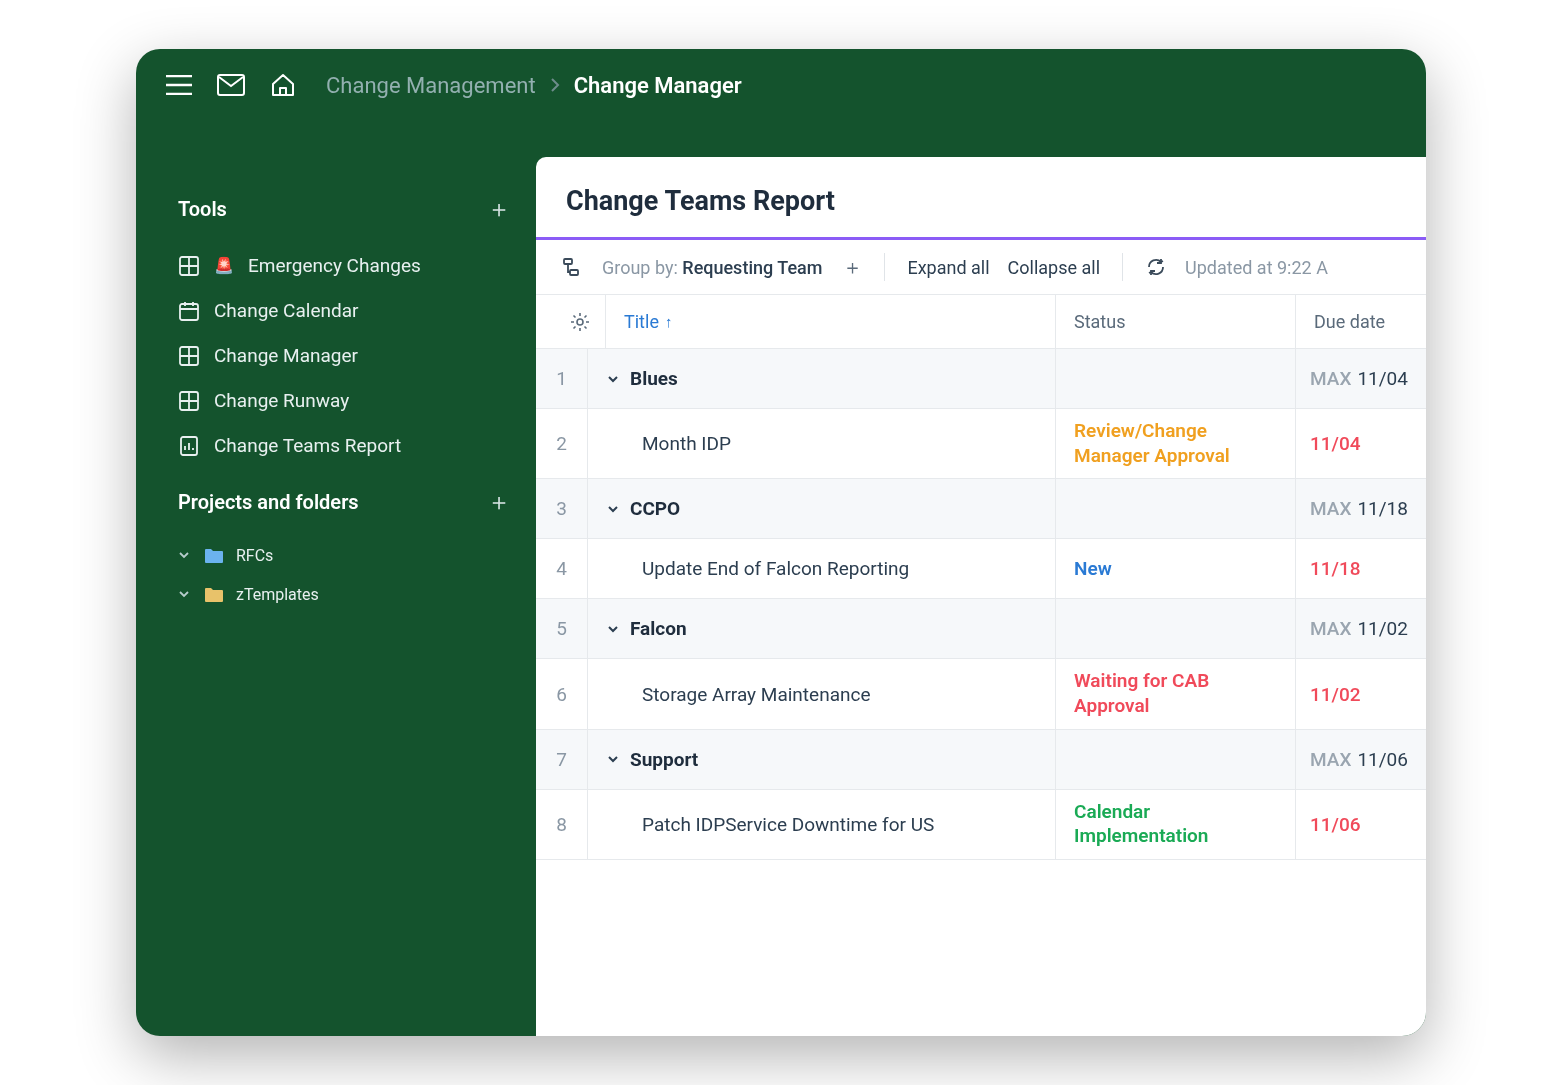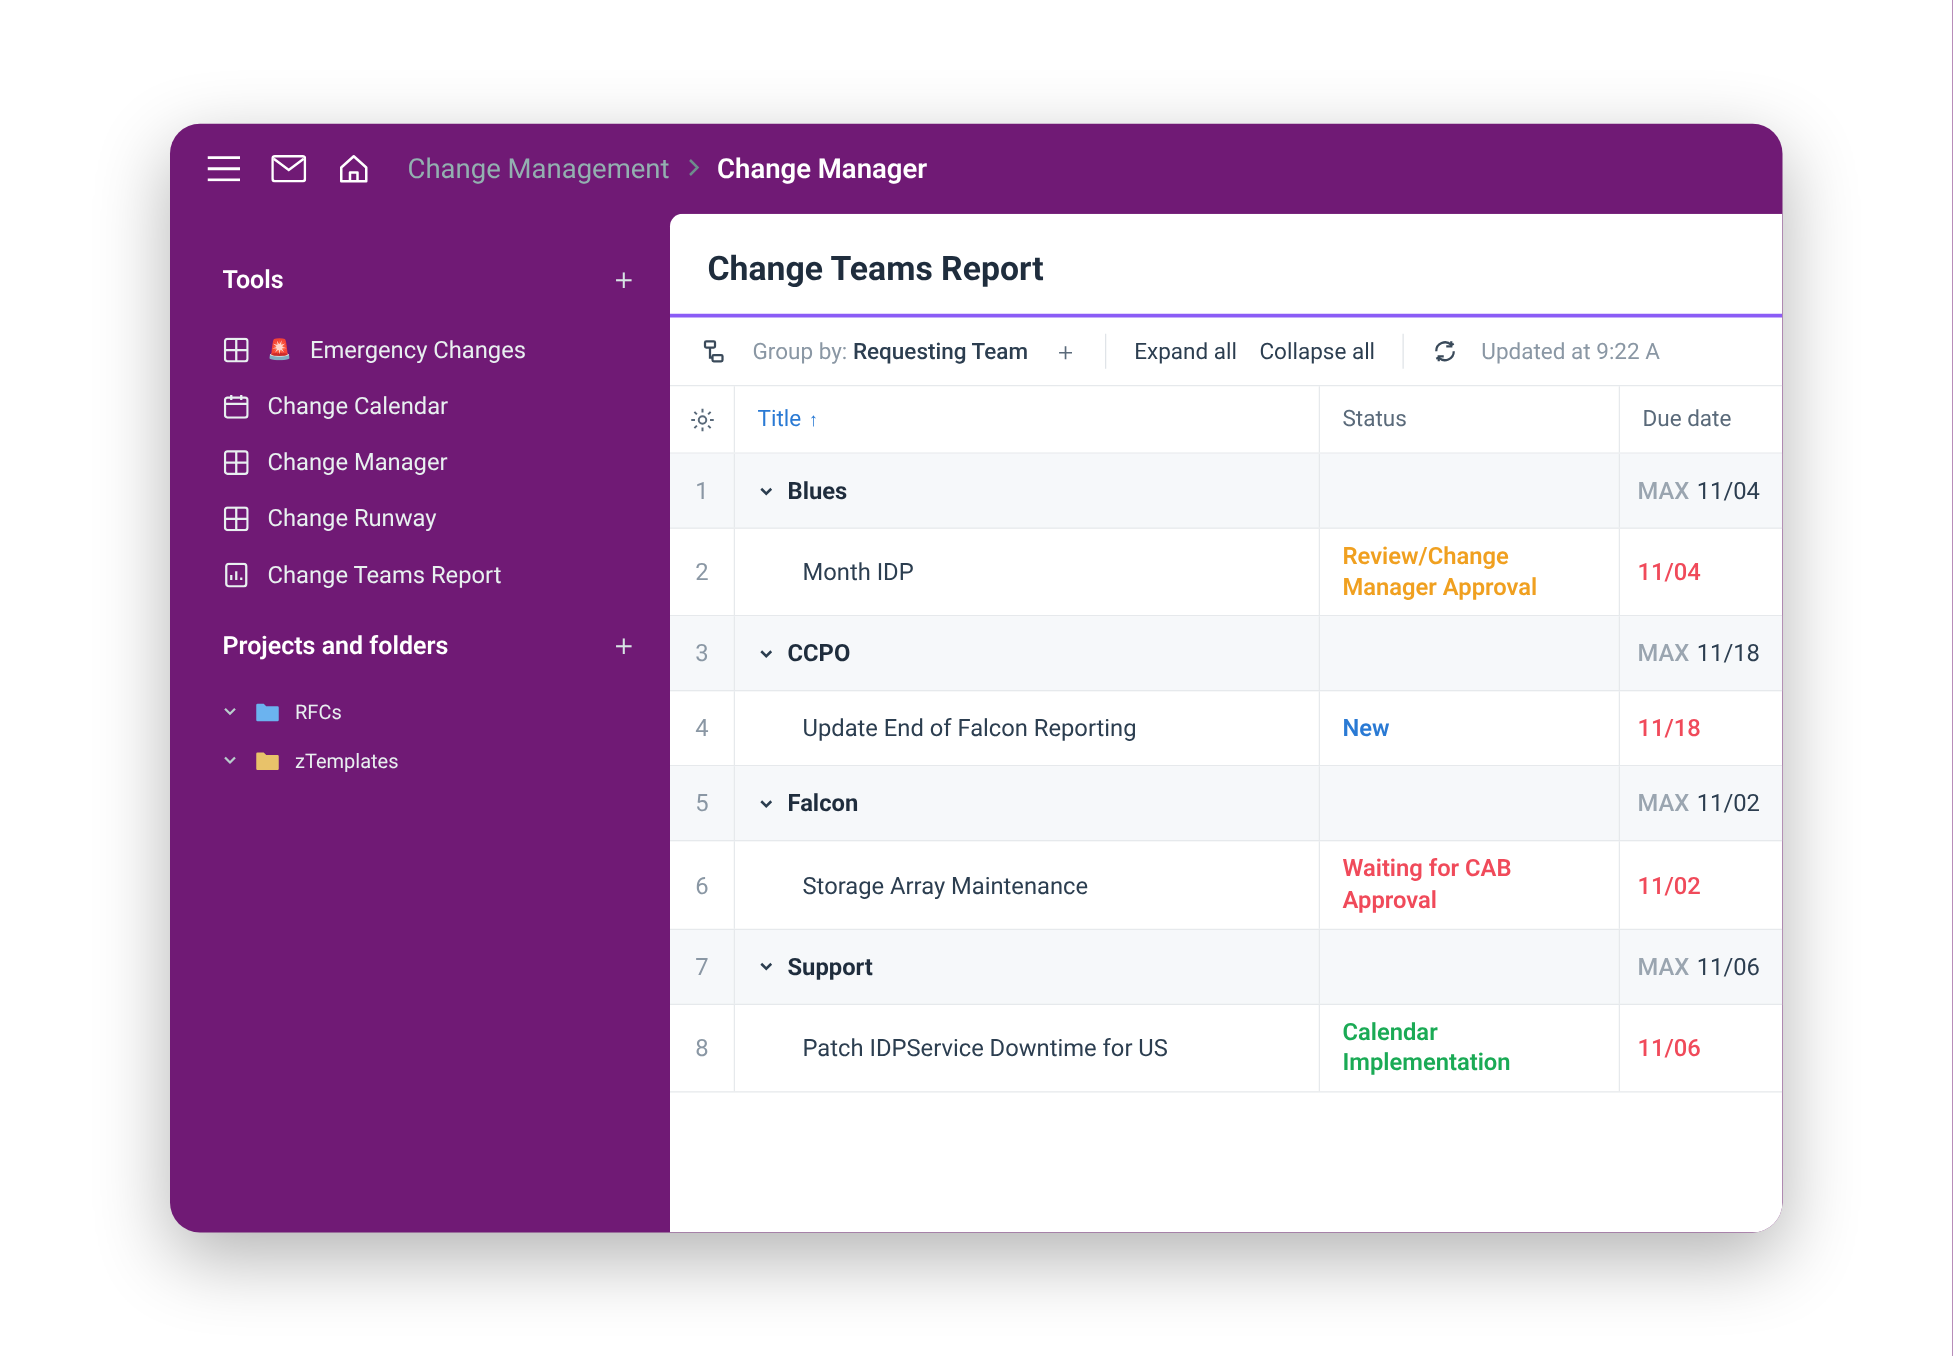--- a/index.html
+++ b/index.html
@@ -7,27 +7,28 @@
   font-family: -apple-system, BlinkMacSystemFont, "Segoe UI", Roboto, Helvetica, Arial, sans-serif;
   background: #fff;
   width: 1562px;
   height: 1085px;
   display: flex;
   align-items: center;
   justify-content: center;
 }
 .app-window {
   width: 1290px;
-  height: 887px;
-  background: #701a75;
+  height: 987px;
+  background: #14532d;
   border-radius: 24px;
   overflow: hidden;
   box-shadow: 0 20px 60px rgba(0,0,0,0.3);
   display: flex;
   flex-direction: column;
+  gap: 36px;
 }
 .topbar {
   height: 72px;
   display: flex;
   align-items: center;
   padding: 0 28px;
   gap: 22px;
   color: #fff;
 }
 .topbar .icon-btn {
@@ -147,20 +148,21 @@
 .toolbar .link { color: #2c3e50; cursor: pointer; }
 .toolbar .updated { color: #8a97a4; }
 .toolbar .updated-prefix { color: #8a97a4; }
 .table-head {
   display: flex;
   align-items: center;
   height: 54px;
   border-bottom: 1px solid #e6e9ec;
   font-size: 18px;
   color: #5a6a7a;
+  padding-left: 18px;
 }
 .col-gear { width: 52px; display:flex; align-items:center; justify-content:center; border-right: 1px solid #e6e9ec; height:100%; }
 .col-title { flex: 1; padding-left: 18px; display:flex; align-items:center; gap:6px; border-right: 1px solid #e6e9ec; height:100%; }
 .col-title .sort-label { color: #2a7ad4; cursor: pointer; }
 .col-title .sort-arrow { color: #2a7ad4; font-size: 15px; }
 .col-status { width: 240px; padding-left: 18px; display:flex; align-items:center; border-right: 1px solid #e6e9ec; height:100%; }
 .col-due { width: 130px; padding-left: 18px; display:flex; align-items:center; height:100%; }
 #table-rows .row {
   display: flex;
   align-items: stretch;

